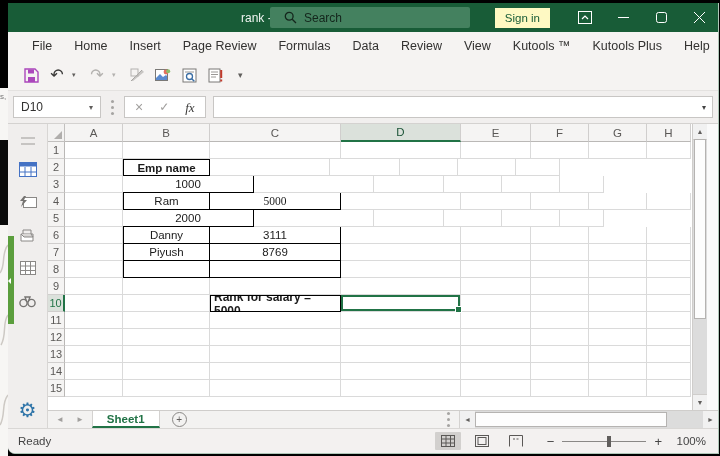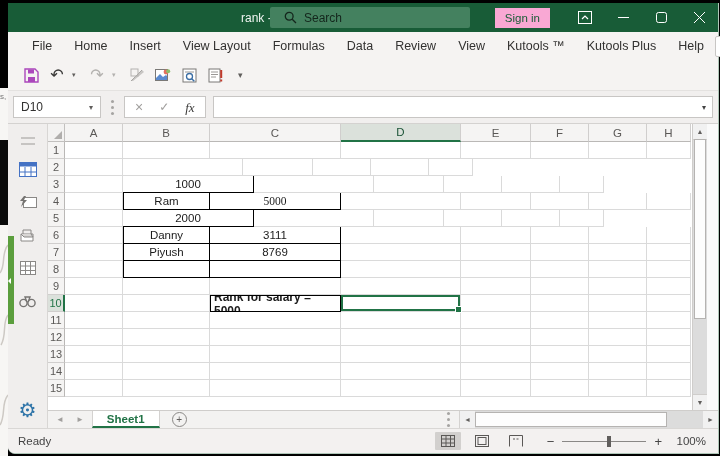--- a/index.html
+++ b/index.html
@@ -17,21 +17,21 @@
        display:flex;flex-direction:column;border-bottom-left-radius:7px;
        border-right:1px solid #afc6b8;border-bottom:1px solid #afc6b8;box-sizing:border-box;}
 
   
   .titlebar{height:29px;background:#185c37;position:relative;display:flex;align-items:center;color:#fff;flex:none;}
   .t-title{position:absolute;left:233px;top:8px;font-size:12px;color:#eef4f0;}
   .t-search{position:absolute;left:262px;top:4px;width:200px;height:21px;background:#44815f;
             border-radius:2px;display:flex;align-items:center;gap:9px;padding-left:34px;box-sizing:border-box;
             font-size:12px;color:#14261c;cursor:text;}
   .t-right{margin-left:auto;display:flex;align-items:center;height:100%;}
-  .signin{height:20px;background:#f9a8d4;color:#185c37;font-size:11.5px;border:none;
+  .signin{height:20px;background:#fef9c3;color:#185c37;font-size:11.5px;border:none;
           padding:0 10px;margin-right:16px;display:flex;align-items:center;cursor:pointer;}
   .cap{width:38px;height:100%;display:flex;align-items:center;justify-content:center;font-size:13px;color:#fff;cursor:pointer;}
   .cap svg{display:block;}
 
   
   .tabs{height:28px;background:#f5f3f2;display:flex;align-items:center;padding-left:13px;flex:none;}
   .tab{padding:0 11px;font-size:12.5px;color:#323130;line-height:28px;cursor:pointer;white-space:nowrap;}
   .share-btn{margin-left:auto;margin-right:10px;height:21px;background:#fff;border:1px solid #c8c6c4;border-radius:2px;
              color:#217346;font-size:12px;display:flex;align-items:center;gap:5px;padding:0 9px;cursor:pointer;}
 
@@ -181,21 +181,21 @@
         </svg>
       </div>
     </div>
   </div>
 
   <div class="tabs">
     <div id="tabs-host" style="display:flex;">
         <div class="tab">File</div>
         <div class="tab">Home</div>
         <div class="tab">Insert</div>
-        <div class="tab">View Layout</div>
+        <div class="tab">Page Review</div>
         <div class="tab">Formulas</div>
         <div class="tab">Data</div>
         <div class="tab">Review</div>
         <div class="tab">View</div>
         <div class="tab">Kutools ™</div>
         <div class="tab">Kutools Plus</div>
         <div class="tab">Help</div>
       </div>
     <button class="share-btn">
       
@@ -339,20 +339,21 @@
           <div class="cell" style="width: 131px;"></div>
           <div class="cell" style="width: 120px;"></div>
           <div class="cell" style="width: 70px;"></div>
           <div class="cell" style="width: 58px;"></div>
           <div class="cell" style="width: 58px;"></div>
           <div class="cell" style="width: 44px;"></div>
         </div>
         <div class="g-row">
           <div class="row-h">2</div>
           <div class="cell" style="width: 58px;"></div>
+          <div class="cell brk bbk bl bt bold" style="width: 87px;">Emp name</div>
           <div class="cell" style="width: 120px;"></div>
           <div class="cell" style="width: 70px;"></div>
           <div class="cell" style="width: 58px;"></div>
           <div class="cell" style="width: 58px;"></div>
           <div class="cell" style="width: 44px;"></div>
         </div>
         <div class="g-row">
           <div class="row-h">3</div>
           <div class="cell" style="width: 58px;"></div>
           <div class="cell brk bbk" style="width: 131px;">1000</div>

